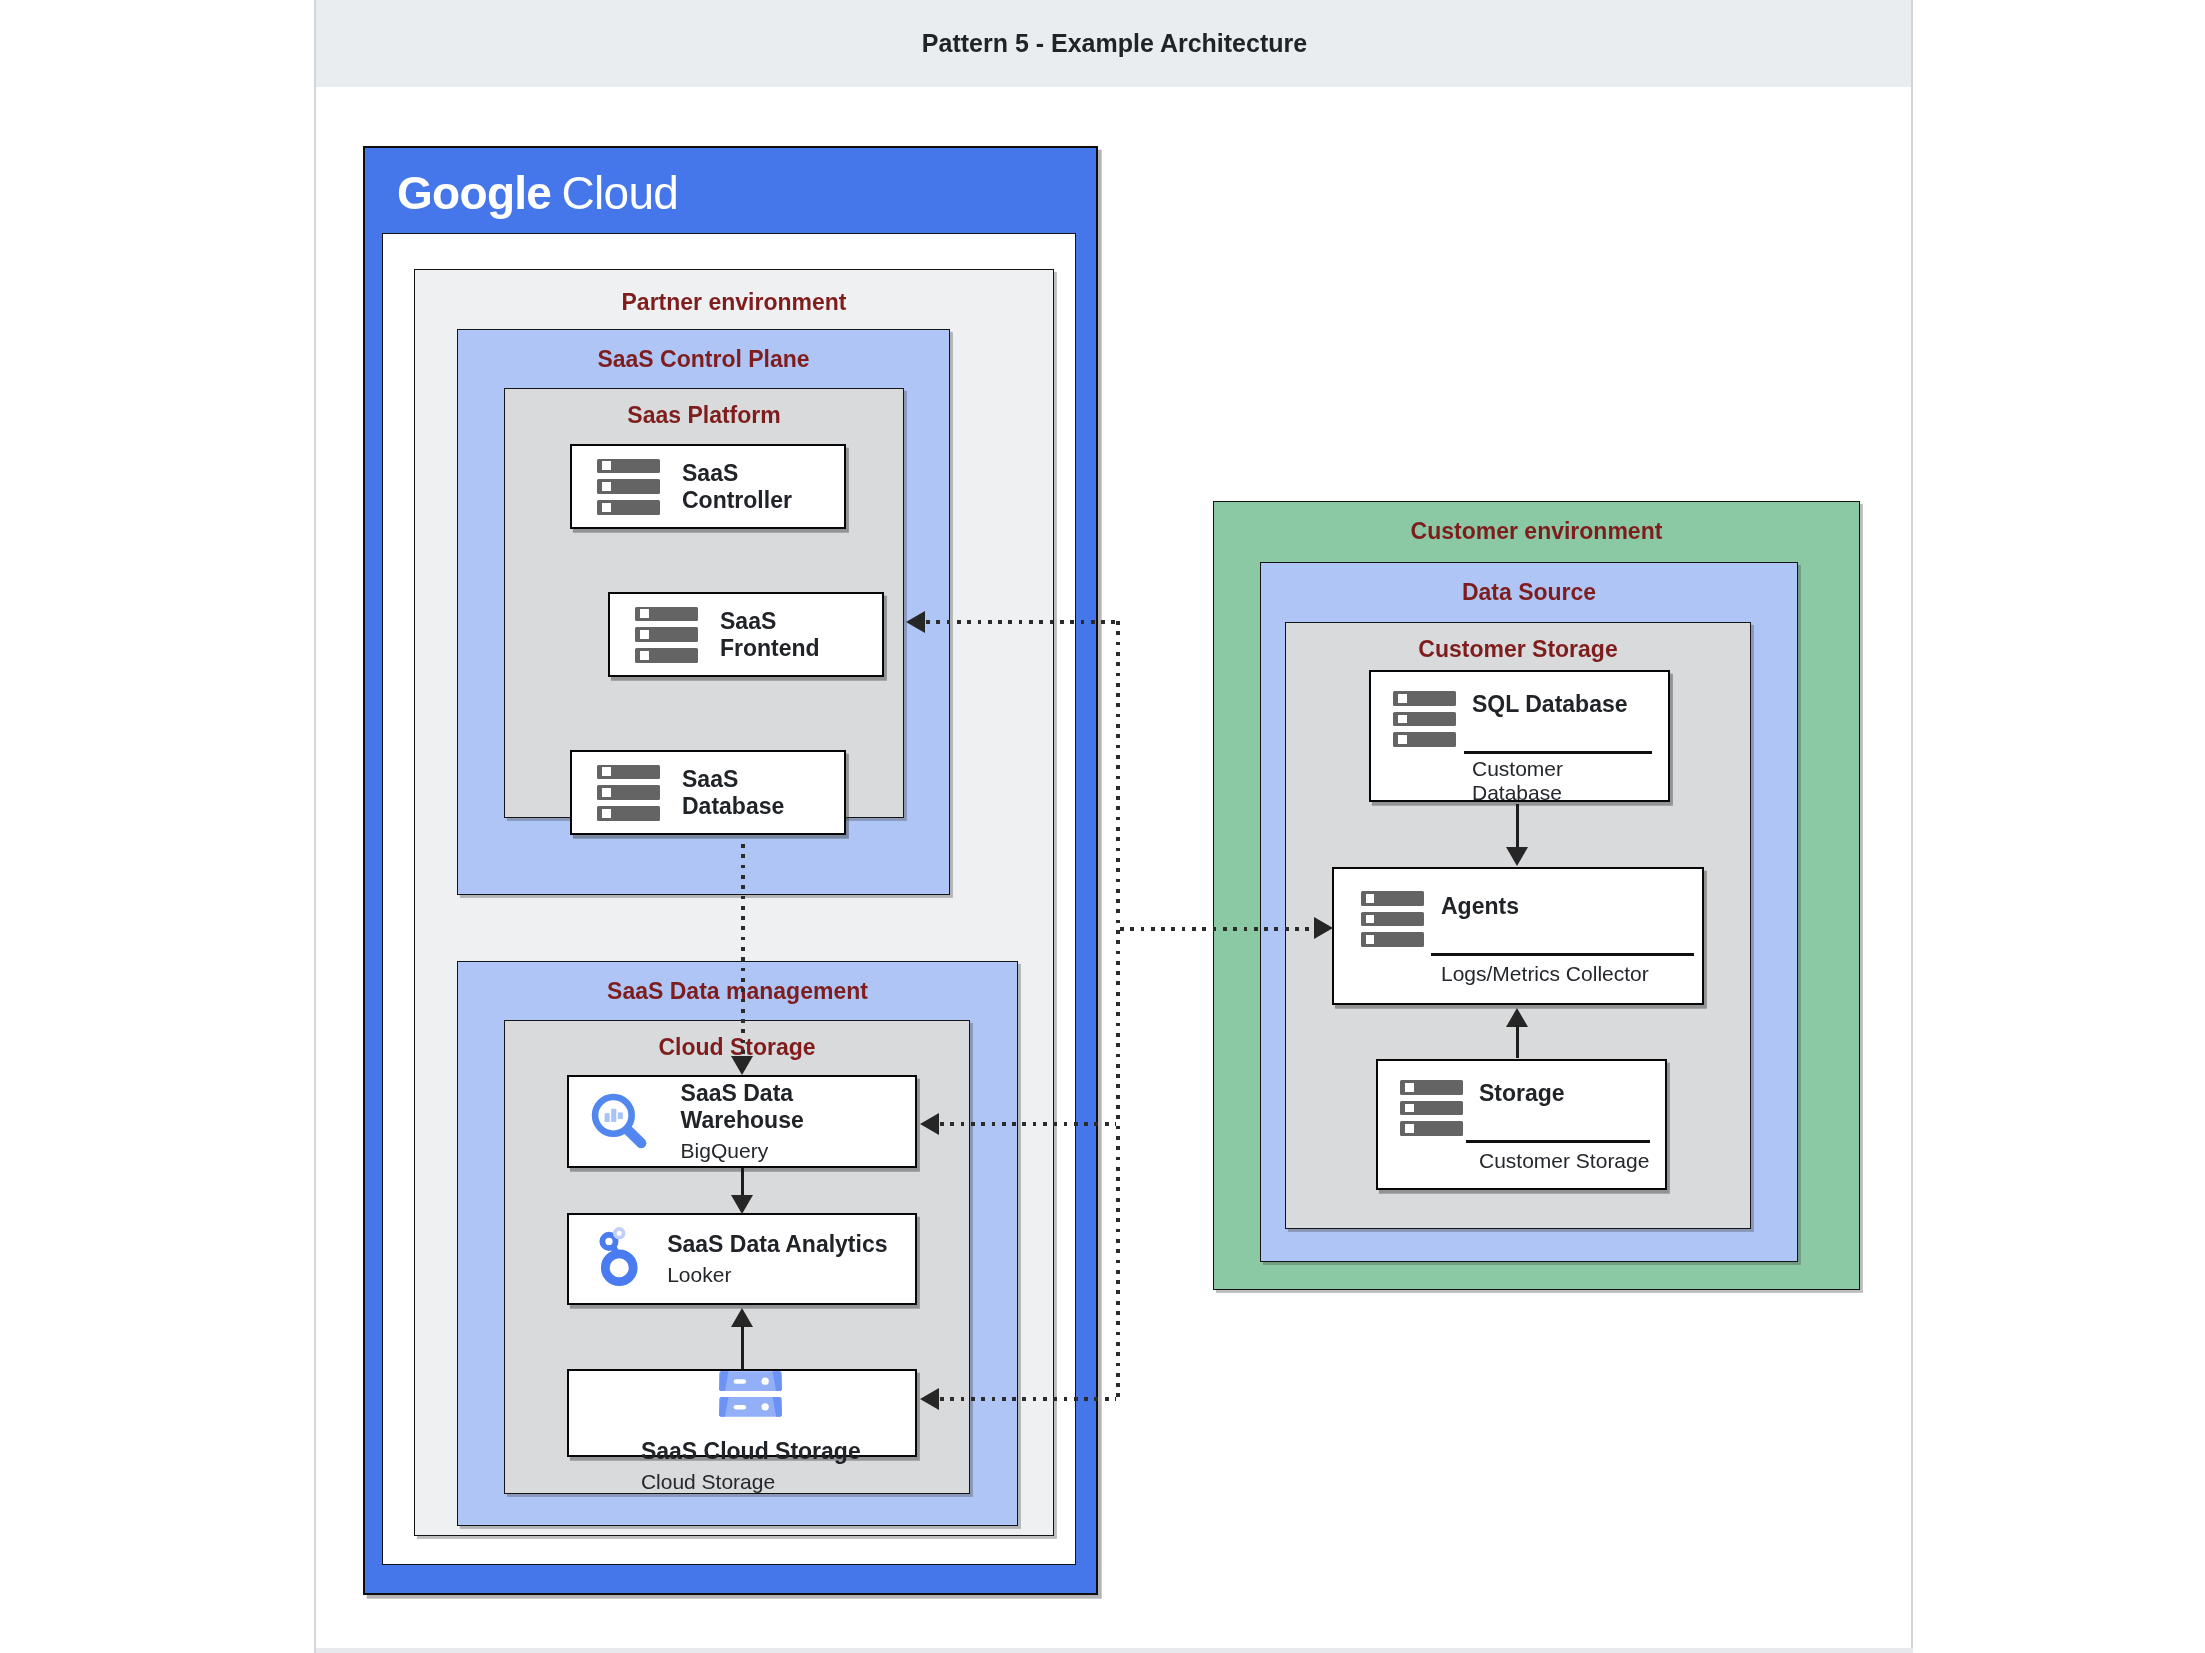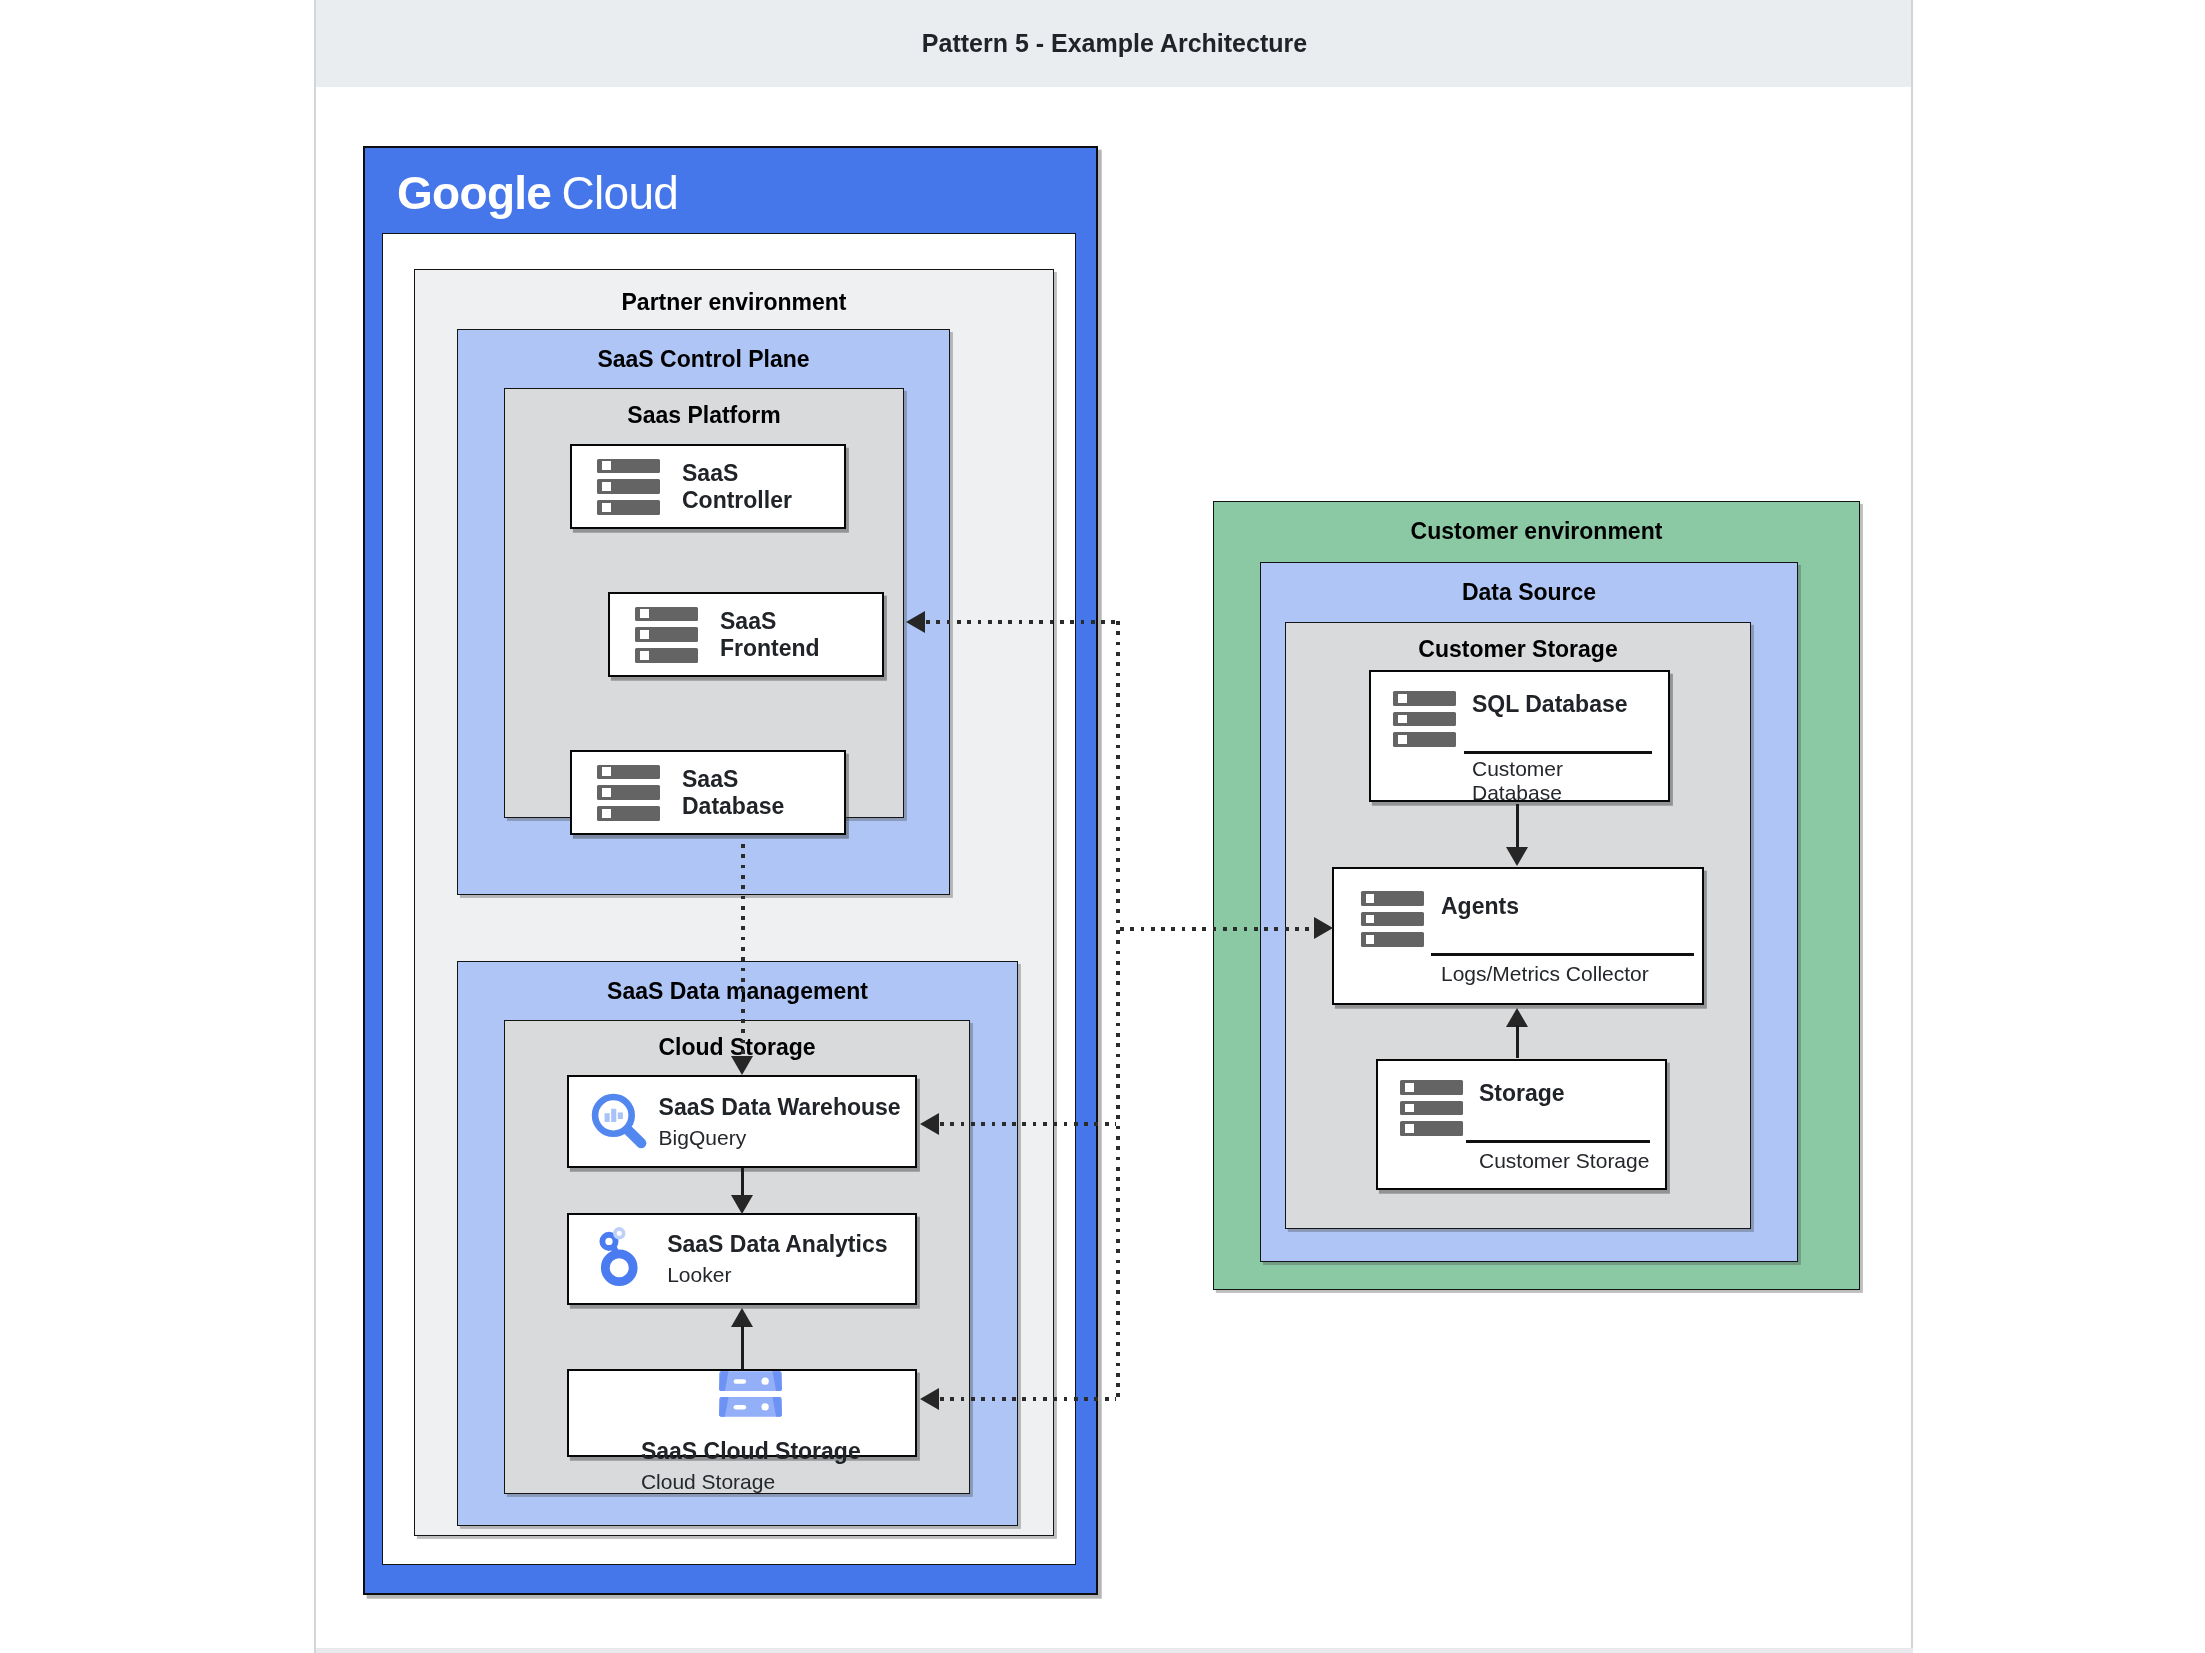--- a/index.html
+++ b/index.html
@@ -7,21 +7,21 @@
           font-family:"Liberation Sans", sans-serif;color:#1a1d21;}
 
   
   .title-band{position:absolute;left:316px;top:0;width:1597px;height:87px;background:#eaedf0;}
   .title-band .t{width:100%;text-align:center;line-height:87px;font-size:25px;font-weight:bold;color:#202328;}
   .edge-v{position:absolute;top:0;width:2.2px;height:1654px;background:#d2d5d9;}
   .edge-b{position:absolute;left:316px;top:1648px;width:1597px;height:5.9px;background:#e7e9ec;}
 
   
   .panel{position:absolute;border:1.5px solid #141414;box-shadow:2.9px 2.9px 0 rgba(70,70,70,0.35);box-sizing:border-box;}
-  .panel > .box-label{display:block;text-align:center;font-weight:bold;font-size:23px;color:#000000;padding-top:16px;}
+  .panel > .box-label{display:block;text-align:center;font-weight:bold;font-size:23px;color:#7f1d1d;padding-top:16px;}
 
   .gcp{position:absolute;left:363px;top:146px;width:735px;height:1449px;background:#4677ea;
        border:2.2px solid #0d0d0d;box-shadow:3.7px 3.7px 0 rgba(70,70,70,0.4);box-sizing:border-box;}
   .gcp .wordmark{position:absolute;left:32px;top:17.6px;font-size:46px;color:#ffffff;letter-spacing:-0.7px;}
   .gcp .wordmark .b{font-weight:bold;}
   .gcp .wordmark .l{font-weight:normal;margin-left:10.3px;}
   .gcp-inner{position:absolute;left:382px;top:233px;width:694px;height:1332px;background:#ffffff;
              border:1.5px solid #141414;box-sizing:border-box;}
 
   
@@ -110,21 +110,21 @@
     <span class="ttl">SaaS Database</span>
   </div>
 
   <div class="panel" style="left:457px;top:961px;width:561px;height:565px;background:#aec5f5;">
     <span class="box-label">SaaS Data management</span>
   </div>
   <div class="panel" style="left:504px;top:1020px;width:466px;height:474px;background:#d8dadc;">
     <span class="box-label" style="padding-top:13.2px;">Cloud Storage</span>
   </div>
 
-  <div class="card" style="left:567px;top:1075px;width:350px;height:93px;padding-left:17.6px;gap:9px;">
+  <div class="card" style="left:567px;top:1075px;width:350px;height:93px;padding-left:17.6px;gap:31px;">
     <span>
       <svg width="63" height="63" viewBox="0 0 86 86">
         <circle cx="36" cy="36" r="25" fill="none" stroke="#5387f0" stroke-width="9"></circle>
         <line x1="57" y1="57" x2="74" y2="74" stroke="#5387f0" stroke-width="14" stroke-linecap="round"></line>
         <rect x="24" y="33" width="7" height="12" fill="#a9c3f9"></rect>
         <rect x="33" y="27" width="7" height="18" fill="#a9c3f9"></rect>
         <rect x="42" y="32" width="7" height="9" fill="#a9c3f9"></rect>
       </svg>
     </span>
     <span>

